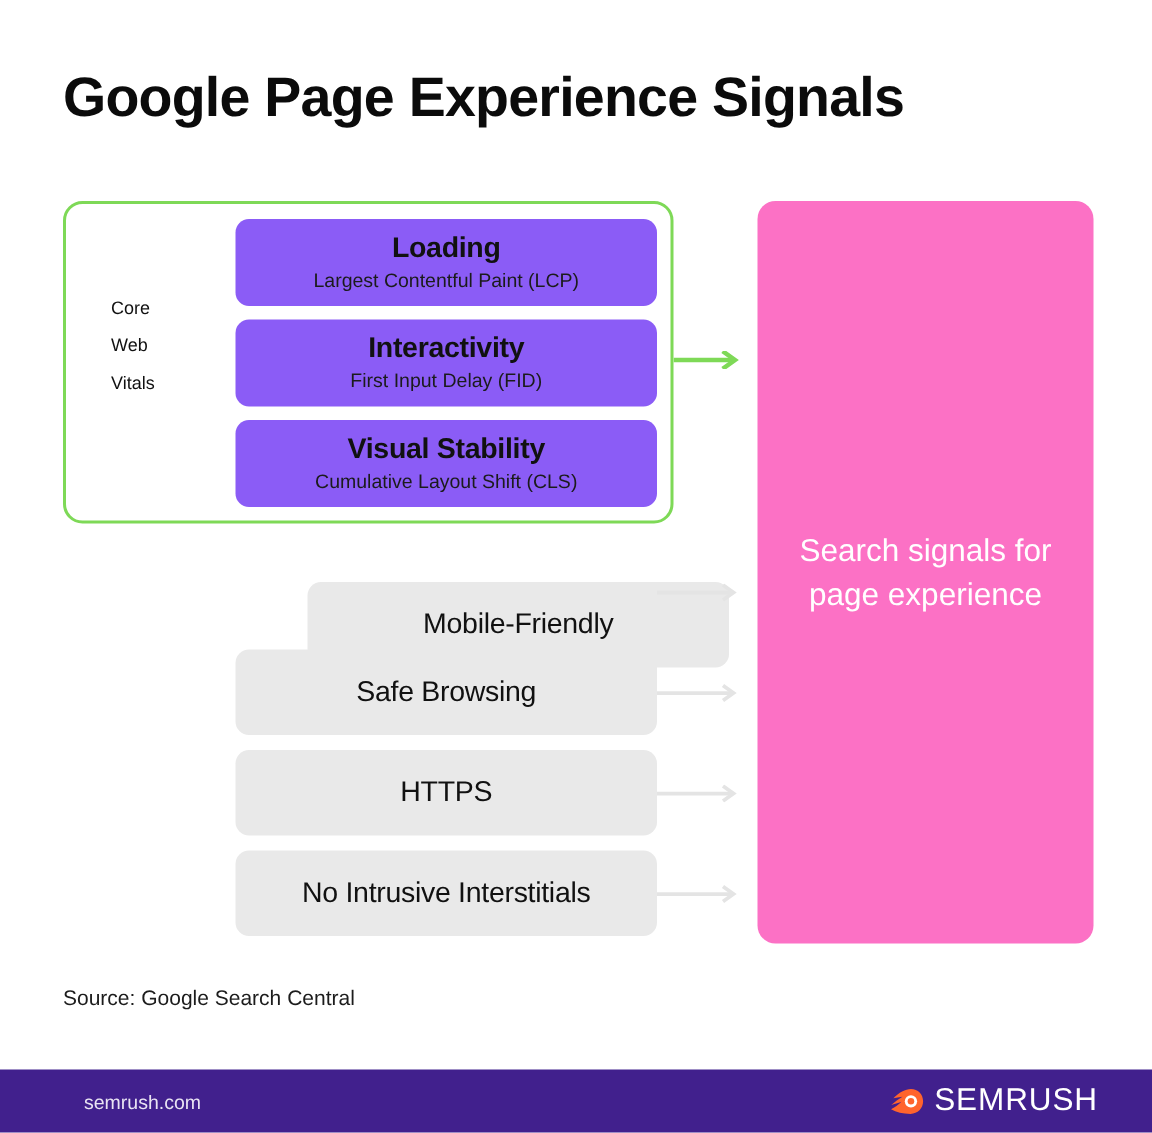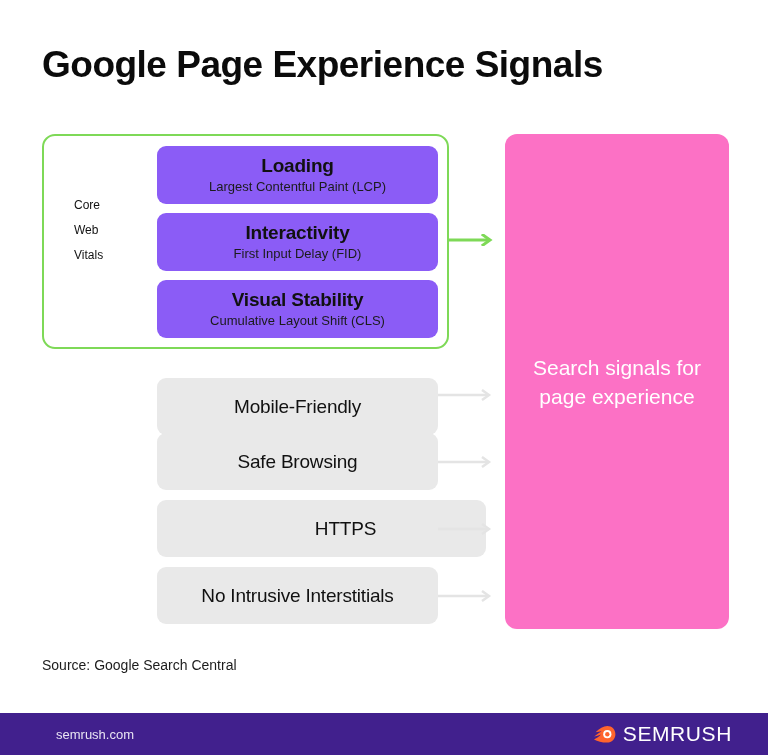--- a/index.html
+++ b/index.html
@@ -103,23 +103,23 @@
     display: flex;
     align-items: center;
     justify-content: center;
   }
   .gray-box .gx-label {
     font-size: 19px;
     font-weight: 500;
     color: #111111;
     letter-spacing: -0.2px;
   }
-  .gb-0 { top: 378px; }
+  .gb-0 { top: 388px; margin-left: 48px; }
   .gb-1 { top: 433px; }
-  .gb-2 { top: 500px; padding-left: 48px; }
+  .gb-2 { top: 500px; }
   .gb-3 { top: 567px; }
 
   .gray-arrow {
     position: absolute;
     left: 438px;
     width: 60px;
     height: 12px;
   }
   .ga-0 { top: 389px; }
   .ga-1 { top: 456px; }

